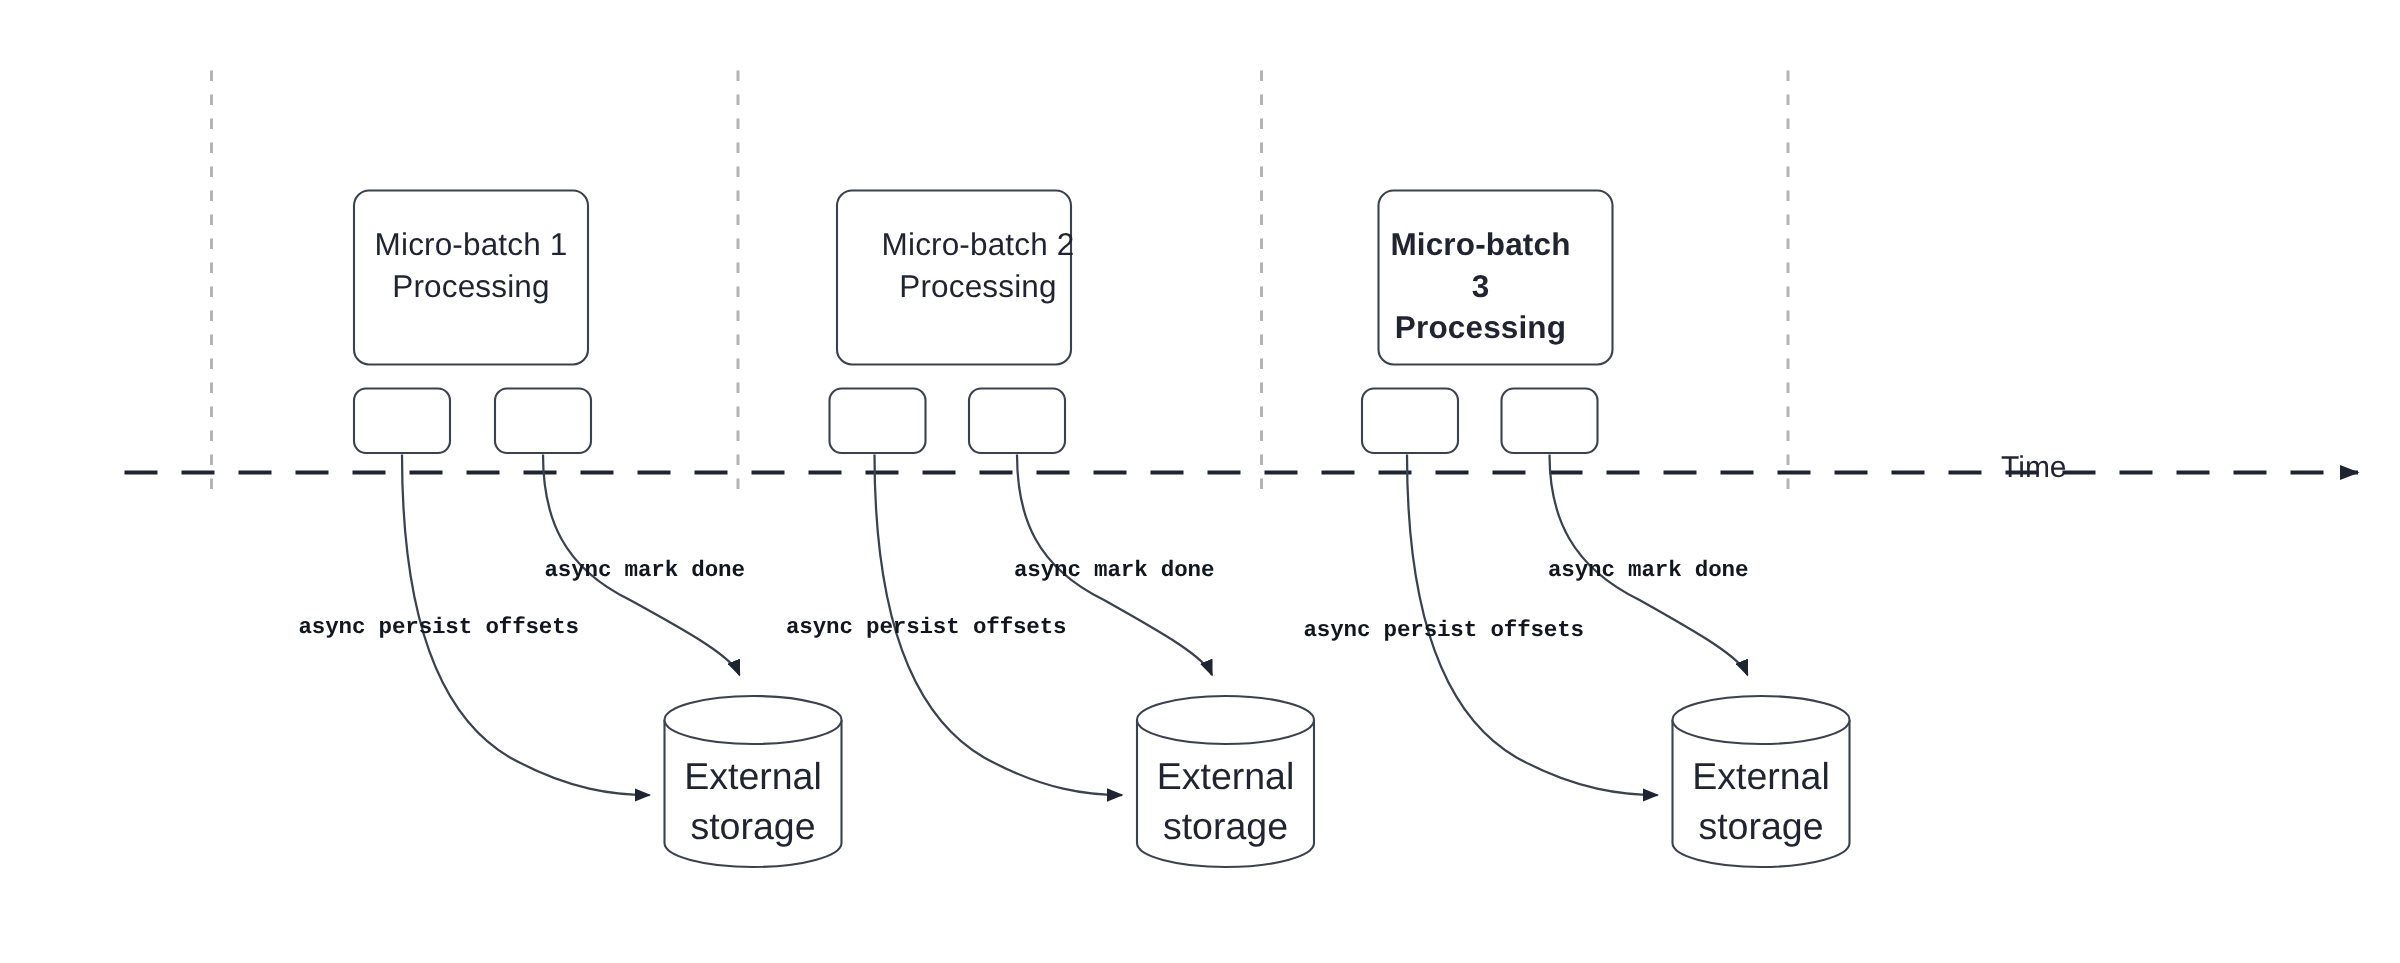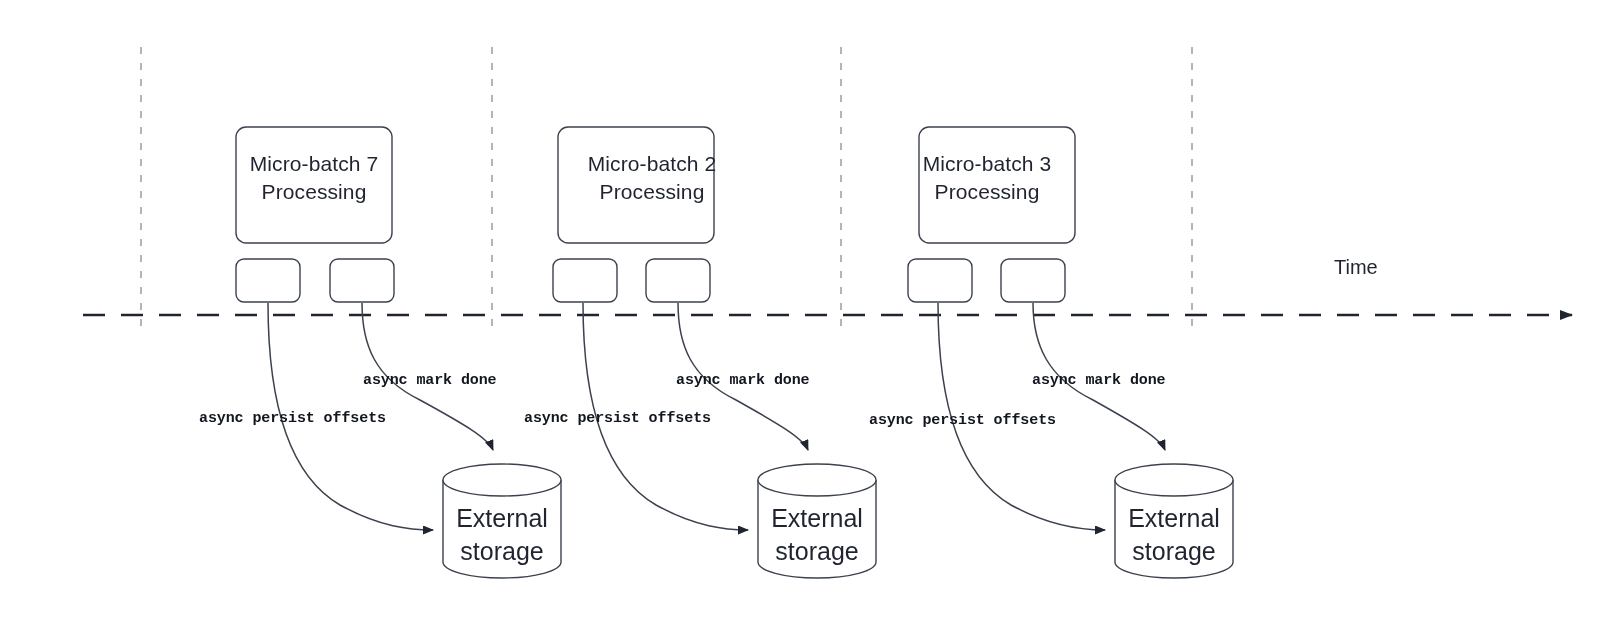--- a/index.html
+++ b/index.html
@@ -52,20 +52,21 @@
     color: #11161f;
     white-space: nowrap;
     letter-spacing: -0.1px;
   }
   .time-label {
     position: absolute;
     font-family: "Liberation Sans", sans-serif;
     font-size: 20px;
     color: #1f2430;
     white-space: nowrap;
+    margin-top: 45px;
   }
 </style>
 </head>
 <body>
 
 <div id="canvas">
   <svg class="layer" id="svg-layer" viewBox="0 0 1600 642">
       <defs>
         <marker id="ah" markerWidth="11" markerHeight="9" refX="10" refY="4.5" orient="auto" markerUnits="userSpaceOnUse">
           <path d="M0,0 L11,4.5 L0,9 z" fill="#1f2430"></path>
@@ -96,32 +97,32 @@
       <rect x="919" y="127" width="156" height="116" rx="10" ry="10" fill="#ffffff" stroke="#3b424d" stroke-width="1.4"></rect>
       <rect x="908" y="259" width="64" height="43" rx="8" ry="8" fill="#ffffff" stroke="#3b424d" stroke-width="1.4"></rect>
       <rect x="1001" y="259" width="64" height="43" rx="8" ry="8" fill="#ffffff" stroke="#3b424d" stroke-width="1.4"></rect>
       <path d="M 1115 480 L 1115 562 A 59 16 0 0 0 1233 562 L 1233 480" fill="#ffffff" stroke="#3b424d" stroke-width="1.4"></path>
       <ellipse cx="1174" cy="480" rx="59" ry="16" fill="#ffffff" stroke="#3b424d" stroke-width="1.4"></ellipse>
       <path d="M 938 303 C 938 380 951 470 1011 505 C 1051 527 1083 530 1105 530" fill="none" stroke="#3b424d" stroke-width="1.5" marker-end="url(#ah)"></path>
       <path d="M 1033 303 C 1033 345 1048 378 1093 400 C 1134 423 1160 438 1165 450" fill="none" stroke="#3b424d" stroke-width="1.5" marker-end="url(#ah)"></path>
     </svg>
   <div id="overlay">
       <div class="time-label" style="left: 1334px; top: 256px;">Time</div>
-      <div class="node-label batch-label" style="left: 236px; top: 150px; width: 156px;">Micro-batch 7
+      <div class="node-label batch-label" style="left: 236px; top: 150px; width: 156px;">Micro-batch 1
 Processing</div>
       <div class="node-label storage-label" style="left: 443px; top: 502px; width: 118px;">External
 storage</div>
       <div class="edge-label" style="left: 199px; top: 410px;">async persist offsets</div>
       <div class="edge-label" style="left: 363px; top: 372px;">async mark done</div>
       <div class="node-label batch-label" style="left: 558px; top: 150px; width: 188px;">Micro-batch 2
 Processing</div>
       <div class="node-label storage-label" style="left: 758px; top: 502px; width: 118px;">External
 storage</div>
       <div class="edge-label" style="left: 524px; top: 410px;">async persist offsets</div>
       <div class="edge-label" style="left: 676px; top: 372px;">async mark done</div>
-      <div class="node-label batch-label" style="left: 919px; top: 150px; width: 136px;">Micro-batch 3
+      <div class="node-label batch-label" style="left: 919px; top: 150px; width: 136px; font-weight: bold;">Micro-batch 3
 Processing</div>
       <div class="node-label storage-label" style="left: 1115px; top: 502px; width: 118px;">External
 storage</div>
       <div class="edge-label" style="left: 869px; top: 412px;">async persist offsets</div>
       <div class="edge-label" style="left: 1032px; top: 372px;">async mark done</div>
     </div>
 </div>
 
 </body></html>

